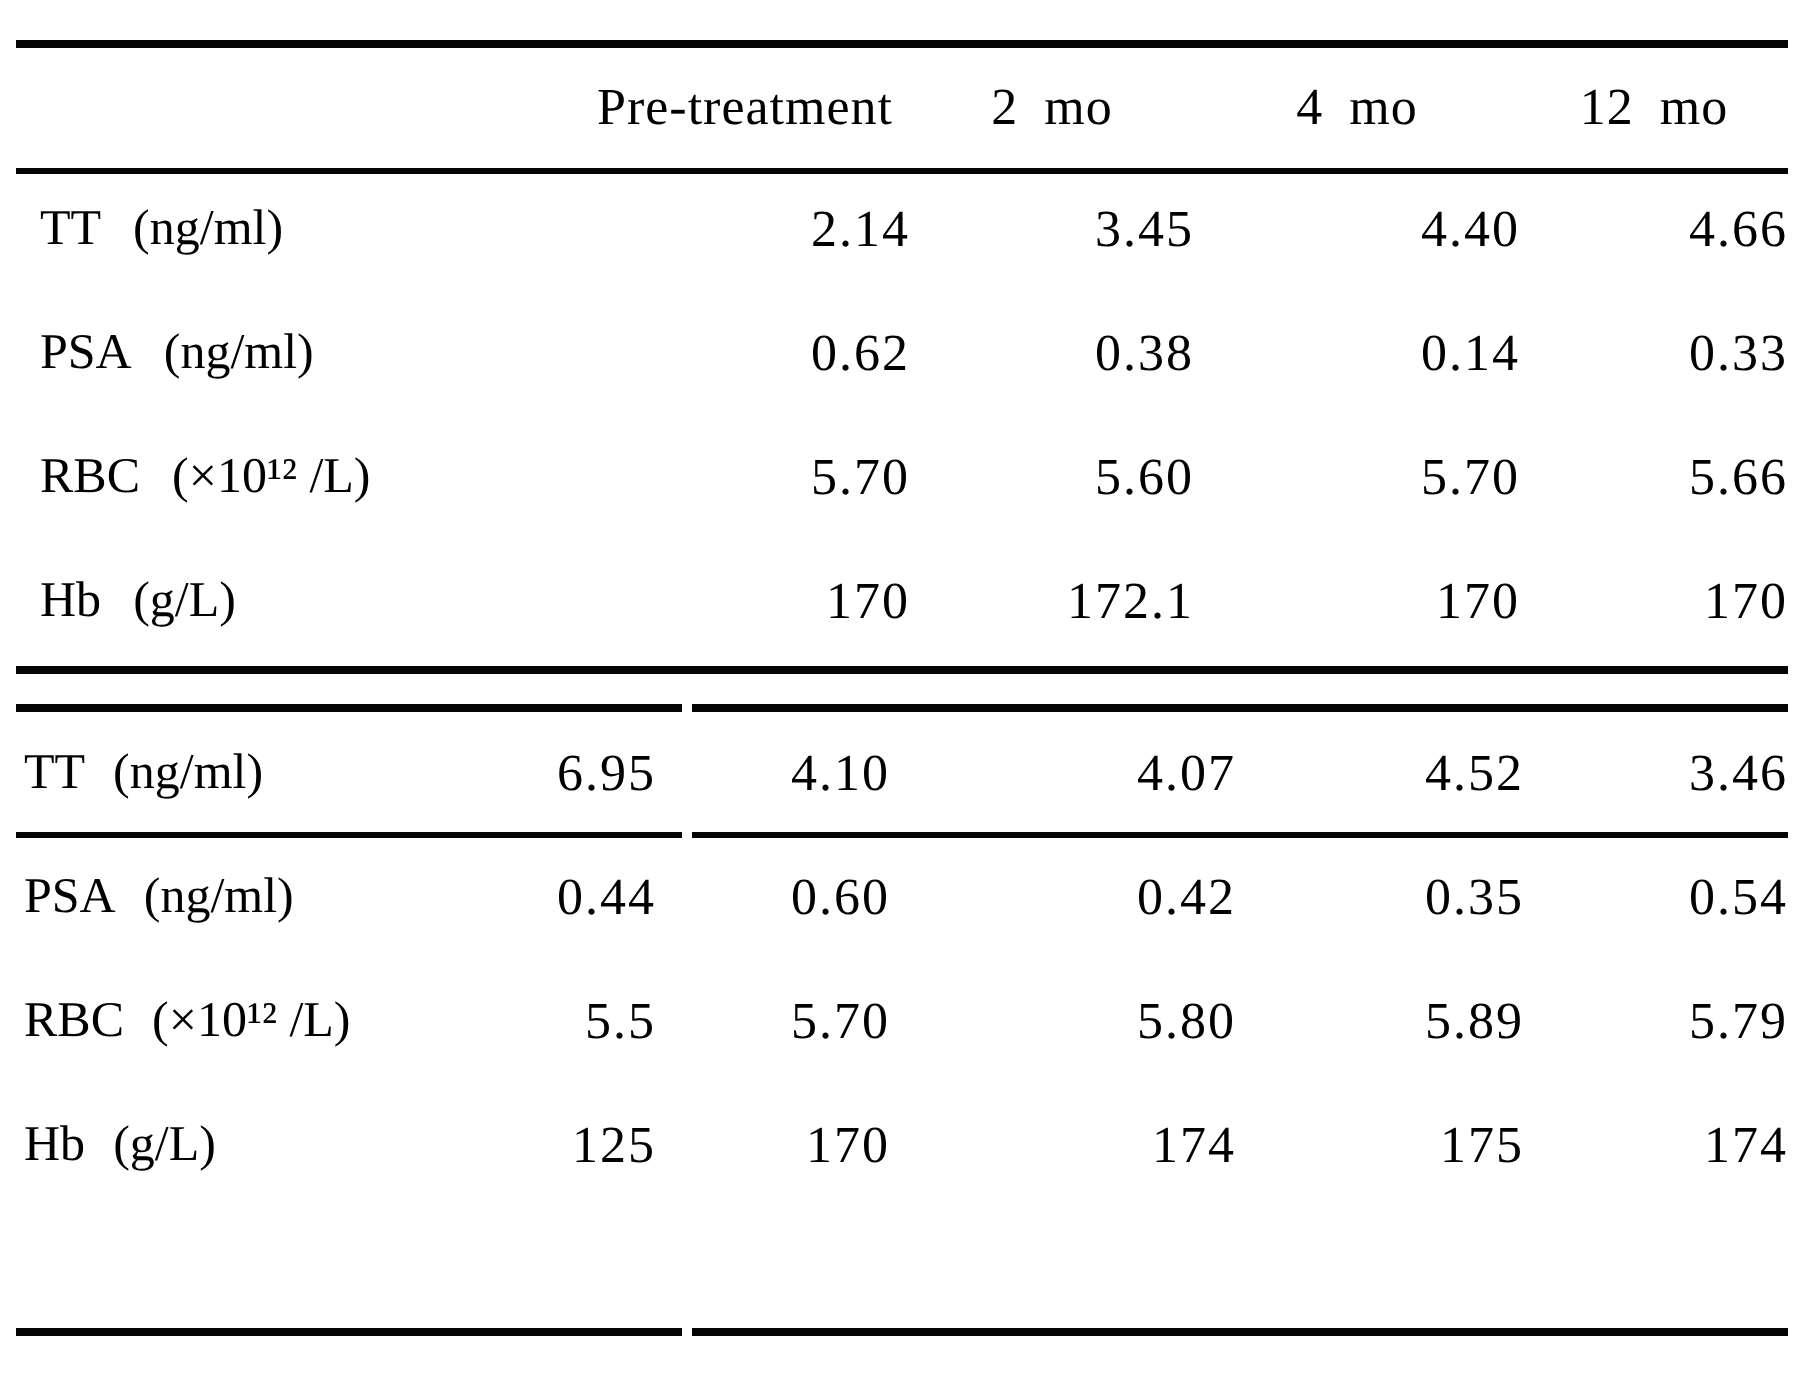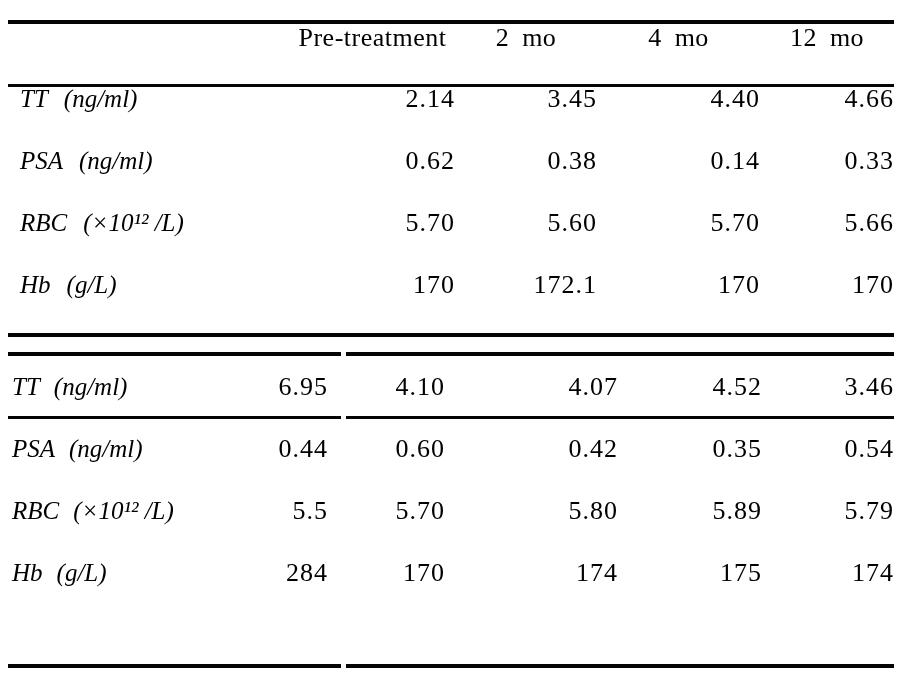--- a/index.html
+++ b/index.html
@@ -36,21 +36,20 @@
     letter-spacing:0.5px;
   }
   td.val{
     font-size:26px;
     text-align:right;
     letter-spacing:1px;
   }
   td.lbl{
     font-size:25px;
     text-align:left;
-    font-style:italic;
   }
   #t1 td.lbl{padding-left:12px;}
   #t2 td.lbl{padding-left:4px;}
   td.lbl .unit{margin-left:16px;}
   #t2 td.lbl .unit{margin-left:14px;}
 </style>
 </head>
 <body>
 
 <div class="page">
@@ -59,21 +58,21 @@
   <div class="rule" style="top:84px;left:8px;width:886px;height:3px"></div>
   <div class="rule" style="top:333px;left:8px;width:886px;height:4px"></div>
 
   <div class="rule" style="top:352px;left:8px;width:333px;height:4px"></div>
   <div class="rule" style="top:352px;left:346px;width:548px;height:4px"></div>
   <div class="rule" style="top:416px;left:8px;width:333px;height:3px"></div>
   <div class="rule" style="top:416px;left:346px;width:548px;height:3px"></div>
   <div class="rule" style="top:664px;left:8px;width:333px;height:4px"></div>
   <div class="rule" style="top:664px;left:346px;width:548px;height:4px"></div>
 
-  <table class="scan" id="t1" style="top:8px">
+  <table class="scan" id="t1" style="top:24px">
     <colgroup>
       <col style="width:282px">
         <col style="width:165px">
         <col style="width:142px">
         <col style="width:163px">
         <col style="width:134px">
     </colgroup>
     <tbody>
         <tr class="hdr" style="height:60px">
       <th></th>
@@ -158,21 +157,21 @@
       <td class="val">5.5</td>
       <td class="val">5.70</td>
       <td class="val">5.80</td>
       <td class="val">5.89</td>
       <td class="val">5.79</td>
     </tr>
     <tr style="height:62px">
       <td class="lbl">
         <span class="nm">Hb</span><span class="unit">(g/L)</span>
       </td>
-      <td class="val">284</td>
+      <td class="val">125</td>
       <td class="val">170</td>
       <td class="val">174</td>
       <td class="val">175</td>
       <td class="val">174</td>
     </tr>
   </tbody>
     </table>
 
 </div>
 

